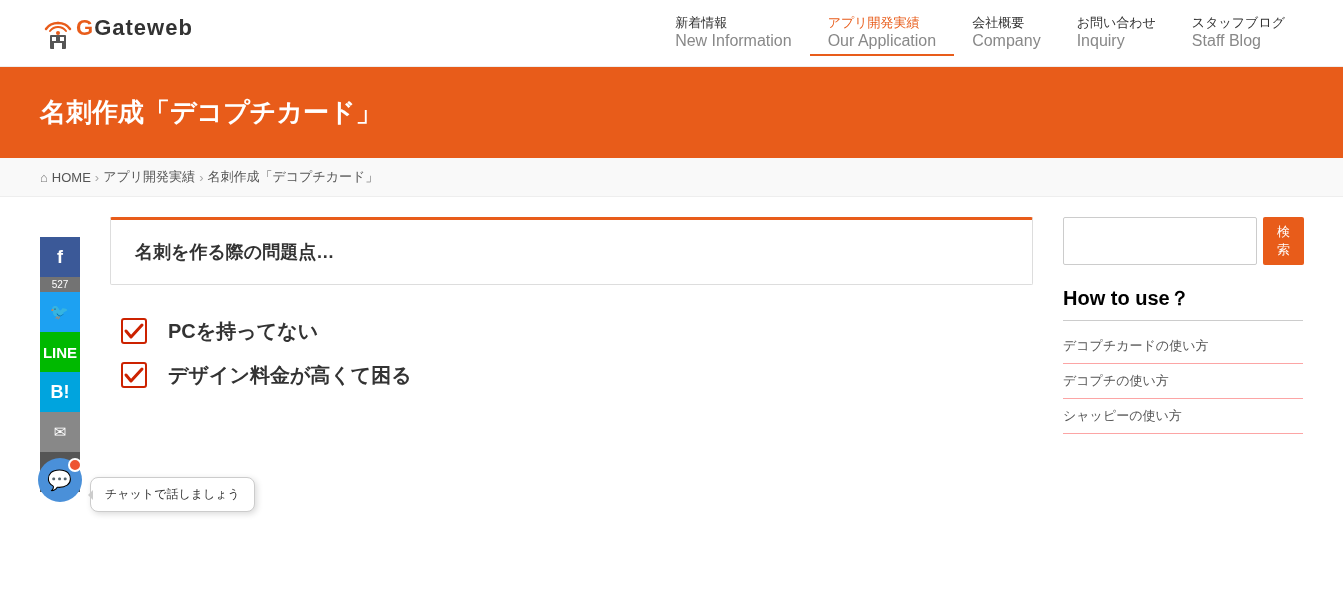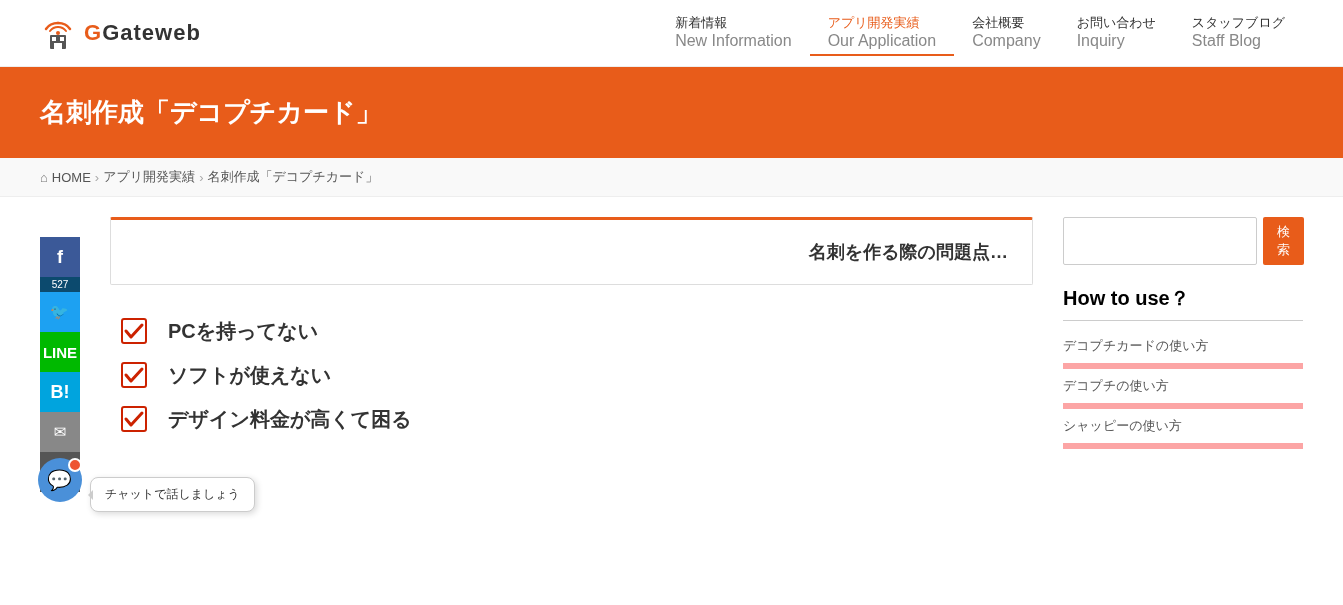--- a/index.html
+++ b/index.html
@@ -1,17 +1,17 @@
 <!DOCTYPE html>
 <html><head>
   <meta charset="utf-8">
   <style>
     * { margin: 0; padding: 0; box-sizing: border-box; }
     body { font-family: 'Hiragino Sans', 'Meiryo', sans-serif; font-size: 14px; color: #333; background: #fff; }
-    .logo { display: flex; align-items: center; gap: 8px; margin-right: auto; }
+    .logo { display: flex; align-items: flex-start; margin-right: auto; }
     .logo-icon { width: 36px; height: 36px; }
     .logo-text { font-size: 22px; font-weight: bold; color: #333; letter-spacing: 1px; }
     .logo-text span { color: #e85c1a; }
     nav { display: flex; gap: 0; }
     .nav-item { text-align: left; padding: 4px 18px; cursor: pointer; border-bottom: 2px solid transparent; }
     .nav-item.active { border-bottom: 2px solid #e85c1a; }
     .nav-item .nav-main { font-size: 13px; color: #333; display: block; }
     .nav-item .nav-sub { font-size: 16px; color: #888; display: block; }
     .nav-item.active .nav-main { color: #e85c1a; }
 
@@ -29,46 +29,46 @@
     
     
     .social-sidebar { display: flex; flex-direction: column; gap: 0; width: 40px; flex-shrink: 0; position: relative; }
     .social-btn { width: 40px; height: 40px; display: flex; align-items: center; justify-content: center; color: #fff; font-size: 16px; cursor: pointer; position: relative; }
     .social-btn.facebook { background: #3b5998; }
     .social-btn.twitter { background: #1da1f2; }
     .social-btn.line { background: #00b900; }
     .social-btn.hatena { background: #00a4de; }
     .social-btn.mail { background: #888; }
     .social-btn.other { background: #555; }
-    .fb-count { background: #0c4a6e; color: #fff; font-size: 10px; text-align: center; padding: 2px 0; width: 40px; }
+    .fb-count { background: #737373; color: #fff; font-size: 10px; text-align: center; padding: 2px 0; width: 40px; }
     .chat-bubble { position: absolute; bottom: -10px; left: 50px; background: #fff; border: 1px solid #ccc; border-radius: 8px; padding: 8px 14px; font-size: 12px; white-space: nowrap; box-shadow: 2px 2px 6px rgba(0,0,0,0.15); z-index: 10; }
     .chat-bubble::before { content: ''; position: absolute; left: -8px; top: 50%; transform: translateY(-50%); border: 5px solid transparent; border-right-color: #ccc; }
     .chat-circle { width: 44px; height: 44px; background: #4a90d9; border-radius: 50%; display: flex; align-items: center; justify-content: center; color: #fff; font-size: 20px; cursor: pointer; position: absolute; bottom: 0; left: -2px; }
     .chat-circle .red-dot { width: 14px; height: 14px; background: #e53; border-radius: 50%; position: absolute; top: 0; right: 0; border: 2px solid #fff; }
 
     
     .content-area { flex: 1; min-width: 0; }
     .content-box { border: 1px solid #ddd; border-top: 3px solid #e85c1a; border-radius: 2px; padding: 20px 24px; margin-bottom: 24px; }
-    .content-box h2 { font-size: 18px; color: #333; font-weight: bold; text-align: right; }
+    .content-box h2 { font-size: 18px; color: #333; font-weight: bold; }
 
     .check-list { list-style: none; padding: 0 10px; }
     .check-list li { display: flex; align-items: center; gap: 20px; font-size: 20px; font-weight: bold; color: #333; padding: 8px 0; }
     .check-icon { width: 28px; height: 28px; flex-shrink: 0; }
 
     
     .right-sidebar { width: 240px; flex-shrink: 0; }
     .sidebar-banner { background: #5b6aad; color: #fff; padding: 14px 16px; border-radius: 3px; font-size: 13px; line-height: 1.6; margin-bottom: 16px; }
     .sidebar-banner a { color: #ff9966; text-decoration: underline; }
     .search-box { display: flex; gap: 6px; margin-bottom: 20px; justify-content: space-between; }
     .search-input { flex: 1; border: 1px solid #ccc; border-radius: 2px; padding: 6px 8px; font-size: 13px; }
     .search-btn { background: #e85c1a; color: #fff; border: none; padding: 6px 14px; border-radius: 2px; cursor: pointer; font-size: 13px; }
     .how-to-title { font-size: 20px; font-weight: bold; color: #000000; margin-bottom: 8px; }
     .how-to-divider { border: none; border-top: 1px solid #ccc; margin-bottom: 8px; }
     .how-to-links { list-style: none; }
-    .how-to-links li { padding: 8px 0; border-bottom: 6px solid #fca5a5; }
+    .how-to-links li { padding: 8px 0; border-bottom: 1px solid #fca5a5; }
     .how-to-links li a { color: #555; text-decoration: none; font-size: 13px; }
   </style>
 </head>
 <body>
 
 <header>
   <div style="display:flex; align-items:center; padding:10px 40px; border-bottom:1px solid #eee; background:#fff;">
     <div class="logo">
 
       <svg class="logo-icon" viewBox="0 0 36 36" fill="none" xmlns="http://www.w3.org/2000/svg">
@@ -169,27 +169,20 @@
           <rect x="2" y="2" width="24" height="24" fill="#fff" stroke="#cc2200" stroke-width="2" rx="2"></rect>
           <polyline points="6,14 11,20 22,8" stroke="#cc2200" stroke-width="3" fill="none" stroke-linecap="round" stroke-linejoin="round"></polyline>
         </svg>
         <span>PCを持ってない</span>
       </li>
       <li>
         <svg class="check-icon" viewBox="0 0 28 28">
           <rect x="2" y="2" width="24" height="24" fill="#fff" stroke="#cc2200" stroke-width="2" rx="2"></rect>
           <polyline points="6,14 11,20 22,8" stroke="#cc2200" stroke-width="3" fill="none" stroke-linecap="round" stroke-linejoin="round"></polyline>
         </svg>
-        <span>ソフトが使えない</span>
-      </li>
-      <li>
-        <svg class="check-icon" viewBox="0 0 28 28">
-          <rect x="2" y="2" width="24" height="24" fill="#fff" stroke="#cc2200" stroke-width="2" rx="2"></rect>
-          <polyline points="6,14 11,20 22,8" stroke="#cc2200" stroke-width="3" fill="none" stroke-linecap="round" stroke-linejoin="round"></polyline>
-        </svg>
         <span>デザイン料金が高くて困る</span>
       </li>
     </ul>
   </div>
 
   <div class="right-sidebar">
 
     <div class="search-box">
       <input type="text" class="search-input" placeholder="" style="">
       <button class="search-btn">検索</button>

